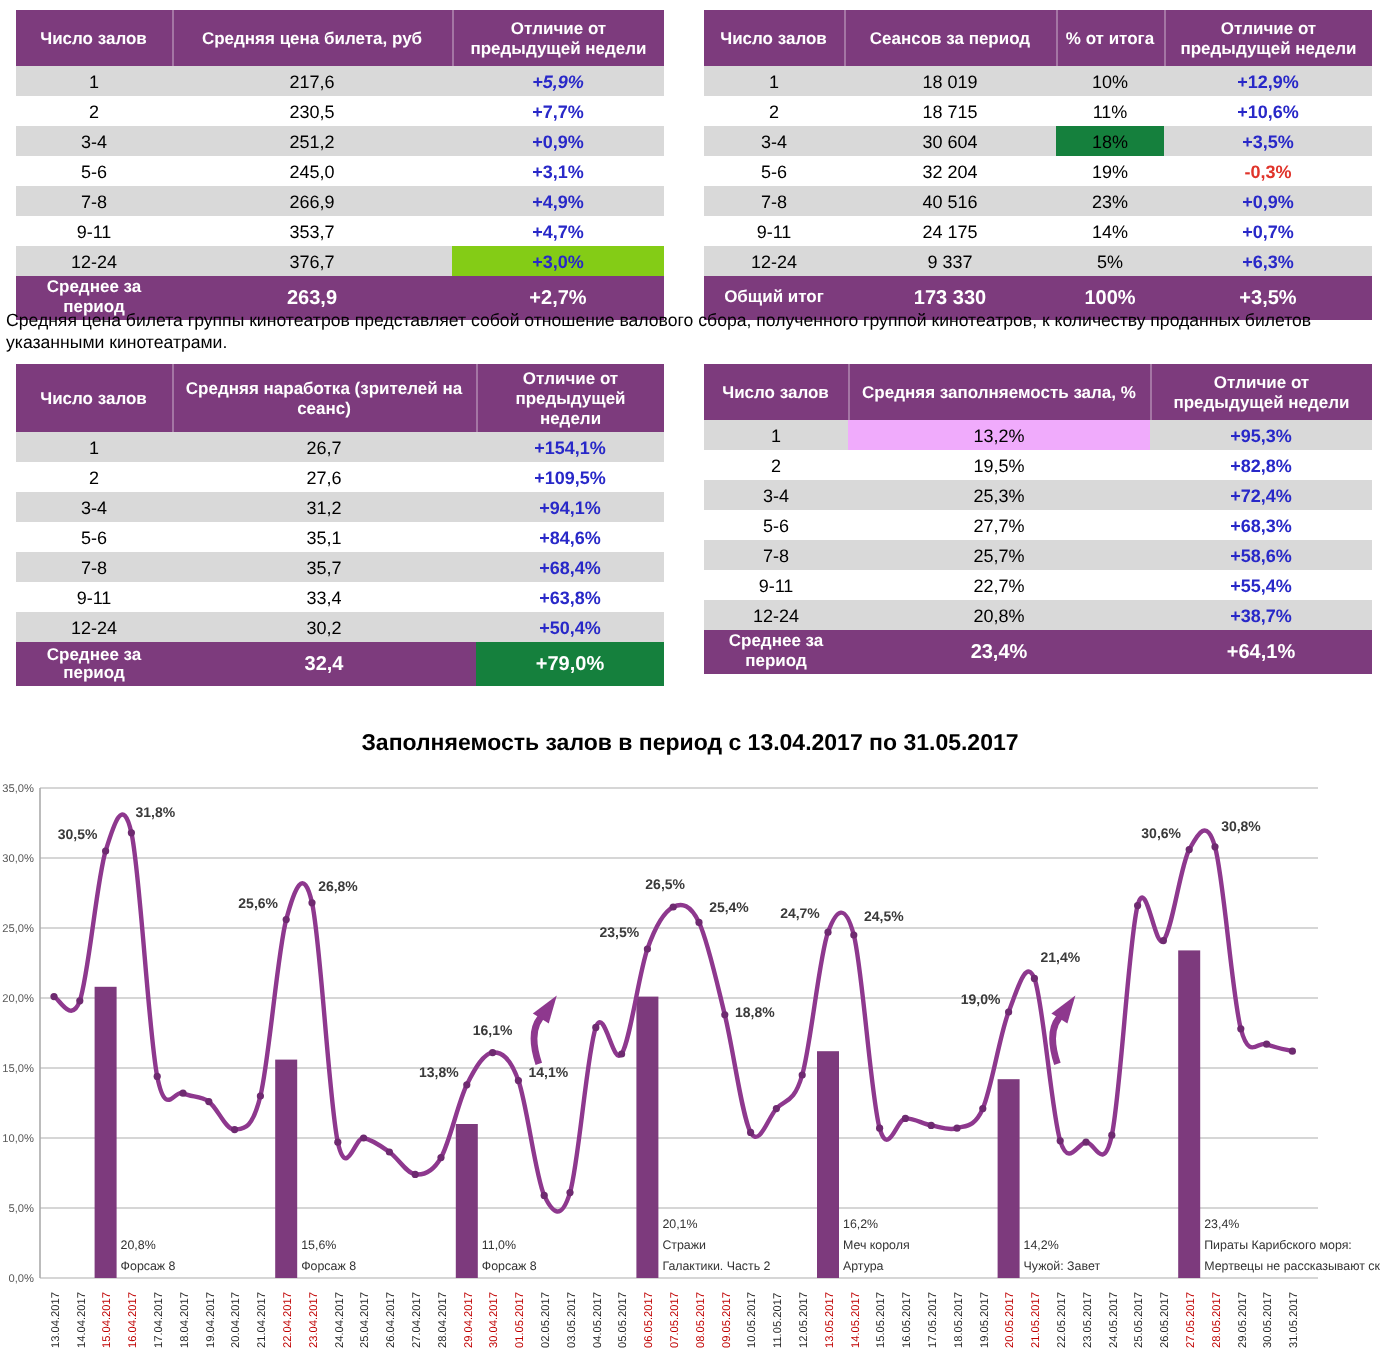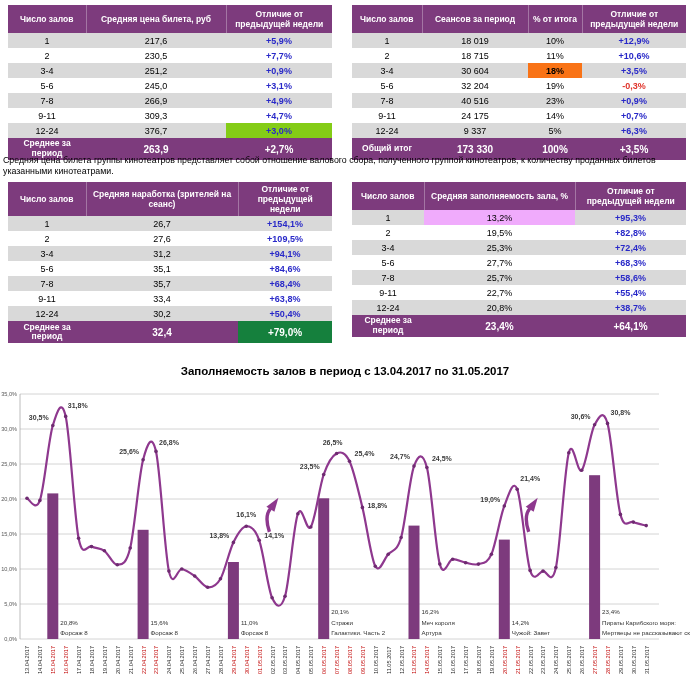--- a/index.html
+++ b/index.html
@@ -42,21 +42,21 @@
         <tr>
           <th style="background: rgb(125, 59, 125);">Число залов</th>
           <th style="background: rgb(125, 59, 125);">Средняя цена билета, руб</th>
           <th style="background: rgb(125, 59, 125);">Отличие от предыдущей недели</th>
         </tr>
       </thead>
       <tbody>
         <tr>
           <td style="background: rgb(217, 217, 217);">1</td>
           <td style="background: rgb(217, 217, 217);">217,6</td>
-          <td class="diff" style="background: rgb(217, 217, 217); color: rgb(40, 40, 200);">+5,9%</td>
+          <td class="diff" style="background: rgb(217, 217, 217); color: rgb(40, 40, 200); font-style: italic;">+5,9%</td>
         </tr>
         <tr>
           <td>2</td>
           <td>230,5</td>
           <td class="diff" style="color: rgb(40, 40, 200);">+7,7%</td>
         </tr>
         <tr>
           <td style="background: rgb(217, 217, 217);">3-4</td>
           <td style="background: rgb(217, 217, 217);">251,2</td>
           <td class="diff" style="background: rgb(217, 217, 217); color: rgb(40, 40, 200);">+0,9%</td>
@@ -66,21 +66,21 @@
           <td>245,0</td>
           <td class="diff" style="color: rgb(40, 40, 200);">+3,1%</td>
         </tr>
         <tr>
           <td style="background: rgb(217, 217, 217);">7-8</td>
           <td style="background: rgb(217, 217, 217);">266,9</td>
           <td class="diff" style="background: rgb(217, 217, 217); color: rgb(40, 40, 200);">+4,9%</td>
         </tr>
         <tr>
           <td>9-11</td>
-          <td>309,3</td>
+          <td>353,7</td>
           <td class="diff" style="color: rgb(40, 40, 200);">+4,7%</td>
         </tr>
         <tr>
           <td style="background: rgb(217, 217, 217);">12-24</td>
           <td style="background: rgb(217, 217, 217);">376,7</td>
           <td class="diff" style="background: #84cc16; color: rgb(40, 40, 200); margin-top: 44px;">+3,0%</td>
         </tr>
       </tbody>
       <tfoot>
         <tr>
@@ -114,21 +114,21 @@
         </tr>
         <tr>
           <td>2</td>
           <td>18 715</td>
           <td>11%</td>
           <td class="diff" style="color: rgb(40, 40, 200);">+10,6%</td>
         </tr>
         <tr>
           <td style="background: rgb(217, 217, 217);">3-4</td>
           <td style="background: rgb(217, 217, 217);">30 604</td>
-          <td style="background: #f97316; font-weight: bold;">18%</td>
+          <td style="background: #15803d;">18%</td>
           <td class="diff" style="background: rgb(217, 217, 217); color: rgb(40, 40, 200);">+3,5%</td>
         </tr>
         <tr>
           <td>5-6</td>
           <td>32 204</td>
           <td>19%</td>
           <td class="diff" style="color: rgb(224, 52, 43);">-0,3%</td>
         </tr>
         <tr>
           <td style="background: rgb(217, 217, 217);">7-8</td>

